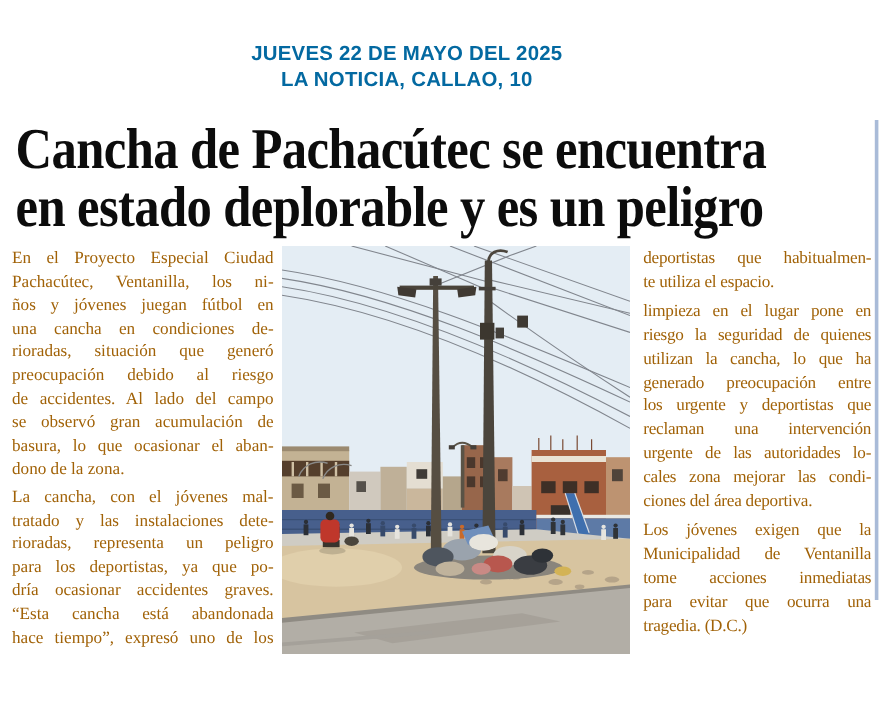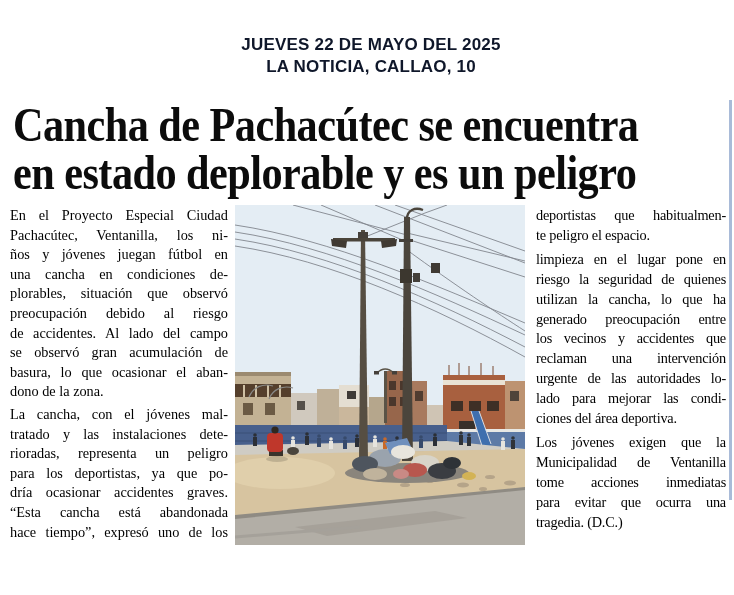--- a/index.html
+++ b/index.html
@@ -1,26 +1,26 @@
 <!DOCTYPE html>
 <html><head>
 <meta charset="utf-8">
 <style>
   html,body{margin:0;padding:0;background:#ffffff;}
   .page{position:relative;width:734px;height:595px;background:#ffffff;overflow:hidden;
         font-family:"Liberation Serif",serif;color:#1b1b1b;}
   .masthead{position:absolute;top:34px;left:0;width:678px;text-align:center;
             font-family:"Liberation Sans",sans-serif;font-weight:700;font-size:17px;
-            line-height:22px;color:#0f172a;letter-spacing:.2px;margin-left:32px;}
+            line-height:22px;color:#0369a1;letter-spacing:.2px;}
   .headline{position:absolute;top:101px;left:13px;width:836px;margin:0;
             transform:scaleX(0.88);transform-origin:left top;
             font-family:"Liberation Serif",serif;font-weight:700;font-size:48px;
             line-height:48px;color:#0c0c0c;letter-spacing:-0.6px;white-space:nowrap;}
   .hl{display:block;}
-  .col{position:absolute;top:206px;font-size:14.3px;color:#000000;font-family:Liberation Serif, serif;}
+  .col{position:absolute;top:206px;font-size:14.3px;color:#a16207;font-family:Liberation Serif, serif;}
   .col-left{left:10px;width:218px;line-height:19.6px;}
   .col-right{left:536px;width:190px;line-height:19.9px;letter-spacing:-0.2px;}
   .para{margin:0 0 3px 0;}
   .col-right .para{margin:0 0 4px 0;}
   .tline{text-align:justify;text-align-last:justify;}
   .tline-end{text-align-last:left;}
   .photo{position:absolute;left:235px;top:205px;width:290px;height:340px;margin:0;}
   .photo svg{display:block;width:100%;height:100%;}
   .page-edge{position:absolute;left:729px;top:100px;width:3px;height:400px;background:#a9bbd8;}
 </style>
@@ -38,21 +38,21 @@
     <span class="hl">Cancha de Pachacútec se encuentra</span>
     <span class="hl">en estado deplorable y es un peligro</span>
   </h1>
 
   <div class="col col-left">
       <div class="para">
         <div class="tline">En el Proyecto Especial Ciudad</div>
         <div class="tline">Pachacútec, Ventanilla, los ni-</div>
         <div class="tline">ños y jóvenes juegan fútbol en</div>
         <div class="tline">una cancha en condiciones de-</div>
-        <div class="tline">plorables, situación que observó</div>
+        <div class="tline">rioradas, situación que generó</div>
         <div class="tline">preocupación debido al riesgo</div>
         <div class="tline">de accidentes. Al lado del campo</div>
         <div class="tline">se observó gran acumulación de</div>
         <div class="tline">basura, lo que ocasionar el aban-</div>
         <div class="tline tline-end">dono de la zona.</div>
       </div>
       <div class="para">
         <div class="tline">La cancha, con el jóvenes mal-</div>
         <div class="tline">tratado y las instalaciones dete-</div>
         <div class="tline">rioradas, representa un peligro</div>
@@ -252,31 +252,31 @@
         <ellipse cx="217" cy="258" rx="9" ry="6" fill="#2e3237"></ellipse>
         <ellipse cx="140" cy="269" rx="12" ry="6" fill="#c0b39c"></ellipse>
         <ellipse cx="234" cy="271" rx="7" ry="4" fill="#d3b355"></ellipse>
       </g>
     </svg>
   </figure>
 
   <div class="col col-right">
       <div class="para">
         <div class="tline">deportistas que habitualmen-</div>
-        <div class="tline tline-end">te peligro el espacio.</div>
+        <div class="tline tline-end">te utiliza el espacio.</div>
       </div>
       <div class="para">
         <div class="tline">limpieza en el lugar pone en</div>
         <div class="tline">riesgo la seguridad de quienes</div>
         <div class="tline">utilizan la cancha, lo que ha</div>
         <div class="tline">generado preocupación entre</div>
-        <div class="tline">los vecinos y accidentes que</div>
+        <div class="tline">los urgente y deportistas que</div>
         <div class="tline">reclaman una intervención</div>
         <div class="tline">urgente de las autoridades lo-</div>
-        <div class="tline">lado para mejorar las condi-</div>
+        <div class="tline">cales zona mejorar las condi-</div>
         <div class="tline tline-end">ciones del área deportiva.</div>
       </div>
       <div class="para">
         <div class="tline">Los jóvenes exigen que la</div>
         <div class="tline">Municipalidad de Ventanilla</div>
         <div class="tline">tome acciones inmediatas</div>
         <div class="tline">para evitar que ocurra una</div>
         <div class="tline tline-end">tragedia. (D.C.)</div>
       </div>
     </div>

